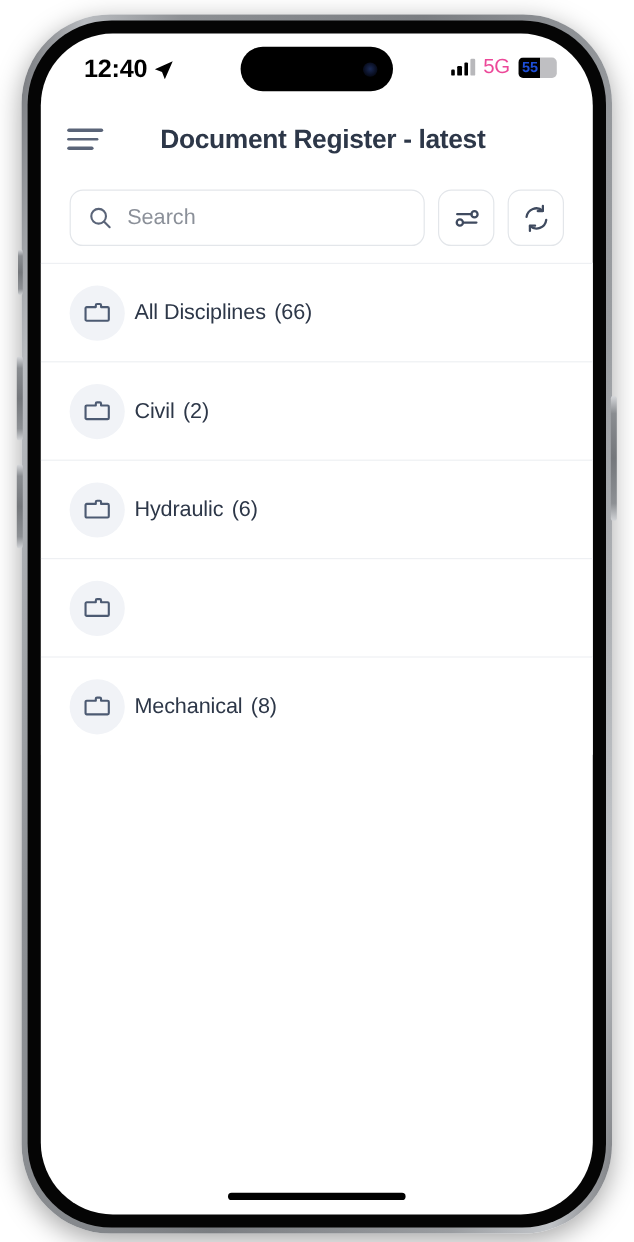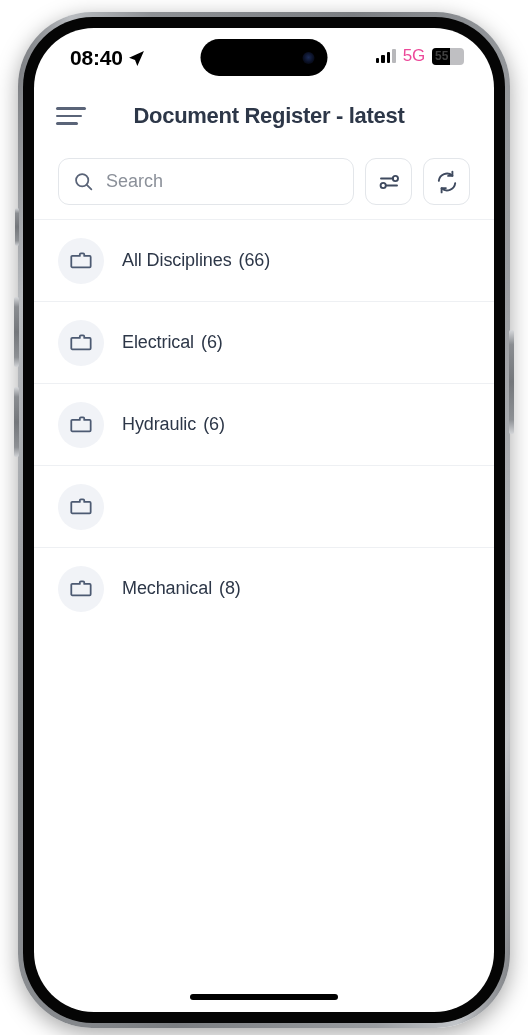--- a/index.html
+++ b/index.html
@@ -148,21 +148,21 @@
     width: 55%;
     background: #000;
   }
   .battery-text {
     position: absolute;
     left: 3px;
     top: 50%;
     transform: translateY(-50%);
     font-size: 12px;
     font-weight: bold;
-    color: #404040;
+    color: #1d4ed8;
     line-height: 1;
   }
 
   
   .app-header {
     display: flex;
     align-items: center;
     height: 60px;
     padding: 0 22px;
   }
@@ -235,21 +235,21 @@
     cursor: pointer;
   }
 
   
   .disc-list {
     position: relative;
   }
   .list-item {
     display: flex;
     align-items: center;
-    gap: 18px;
+    gap: 8px;
     height: 82px;
     padding: 0 24px;
     border-top: 1px solid #eef0f3;
     cursor: pointer;
     background: #fff;
   }
   .folder-badge {
     flex: none;
     width: 46px;
     height: 46px;
@@ -294,21 +294,21 @@
     <div class="btn-side btn-silence"></div>
     <div class="btn-side btn-volup"></div>
     <div class="btn-side btn-voldown"></div>
     <div class="btn-side btn-power"></div>
 
     <div class="phone-body">
       <div class="screen">
 
         <div class="status-bar">
           <div class="status-left">
-            <span class="status-time">08:40</span>
+            <span class="status-time">12:40</span>
             <svg class="loc-arrow" width="17" height="17" viewBox="0 0 16 16">
               <path d="M15 1 L1 7.2 L6.6 9.4 L8.8 15 Z" fill="#000"></path>
             </svg>
           </div>
 
           <div class="dynamic-island">
             <div class="island-lens"></div>
           </div>
 
           <div class="status-right">
@@ -372,21 +372,21 @@
 </svg>
               </span>
     <span class="item-text">All Disciplines<span class="item-count">(66)</span></span>
             </div>
             <div class="list-item">
     <span class="folder-badge">
                 <svg width="25" height="25" viewBox="0 0 24 24" fill="none" stroke="#4c5a72" stroke-width="1.7" stroke-linecap="round" stroke-linejoin="round">
   <path d="M3.2 7.6h7.2V6.1a1 1 0 0 1 1-1h2.2a1 1 0 0 1 1 1v1.5h5.2a1 1 0 0 1 1 1v8.9a1 1 0 0 1-1 1H3.2a1 1 0 0 1-1-1V8.6a1 1 0 0 1 1-1z"></path>
 </svg>
               </span>
-    <span class="item-text">Electrical<span class="item-count">(6)</span></span>
+    <span class="item-text">Civil<span class="item-count">(2)</span></span>
             </div>
             <div class="list-item">
     <span class="folder-badge">
                 <svg width="25" height="25" viewBox="0 0 24 24" fill="none" stroke="#4c5a72" stroke-width="1.7" stroke-linecap="round" stroke-linejoin="round">
   <path d="M3.2 7.6h7.2V6.1a1 1 0 0 1 1-1h2.2a1 1 0 0 1 1 1v1.5h5.2a1 1 0 0 1 1 1v8.9a1 1 0 0 1-1 1H3.2a1 1 0 0 1-1-1V8.6a1 1 0 0 1 1-1z"></path>
 </svg>
               </span>
     <span class="item-text">Hydraulic<span class="item-count">(6)</span></span>
             </div>
             <div class="list-item">

